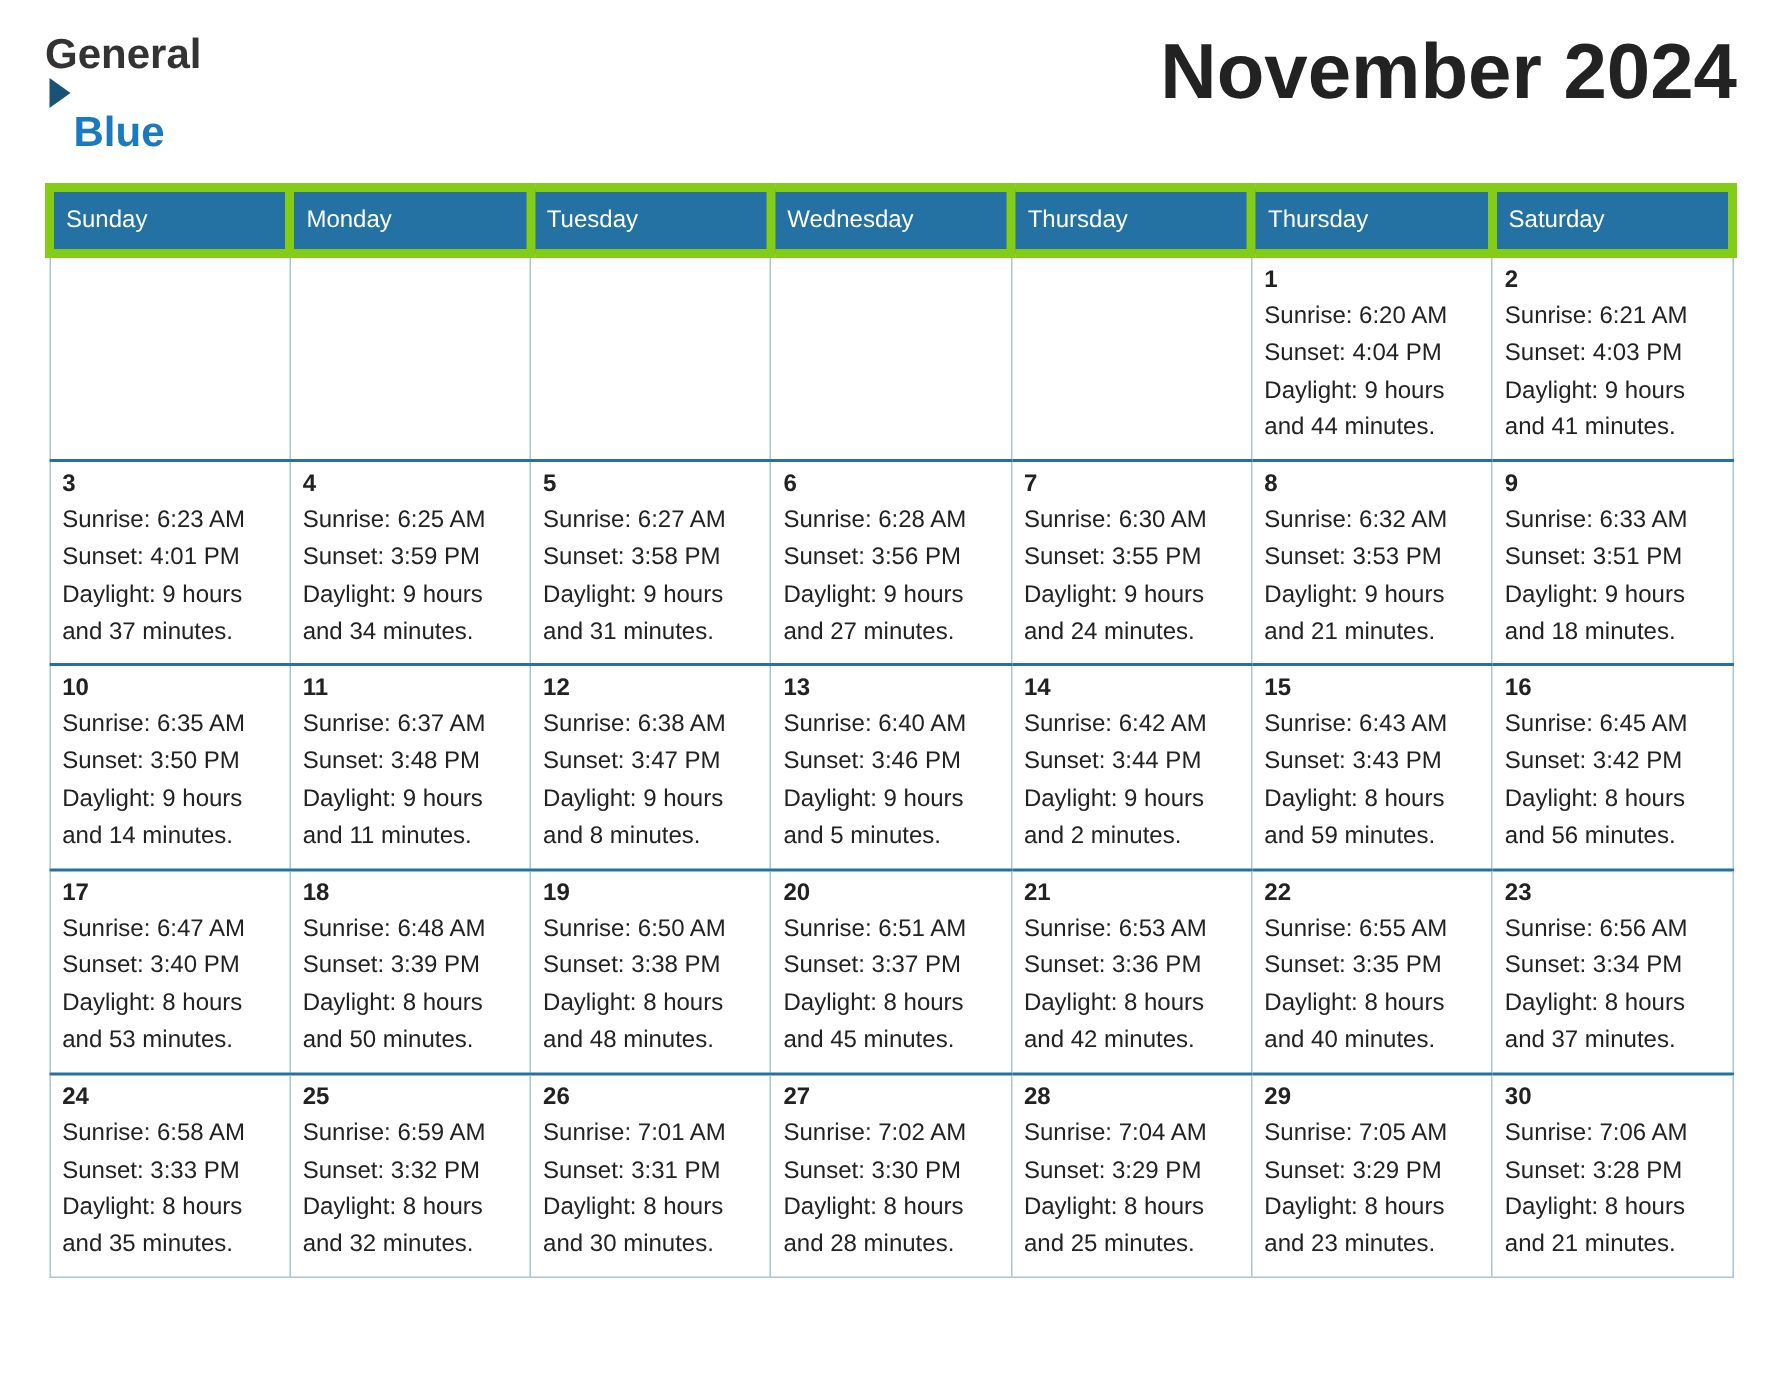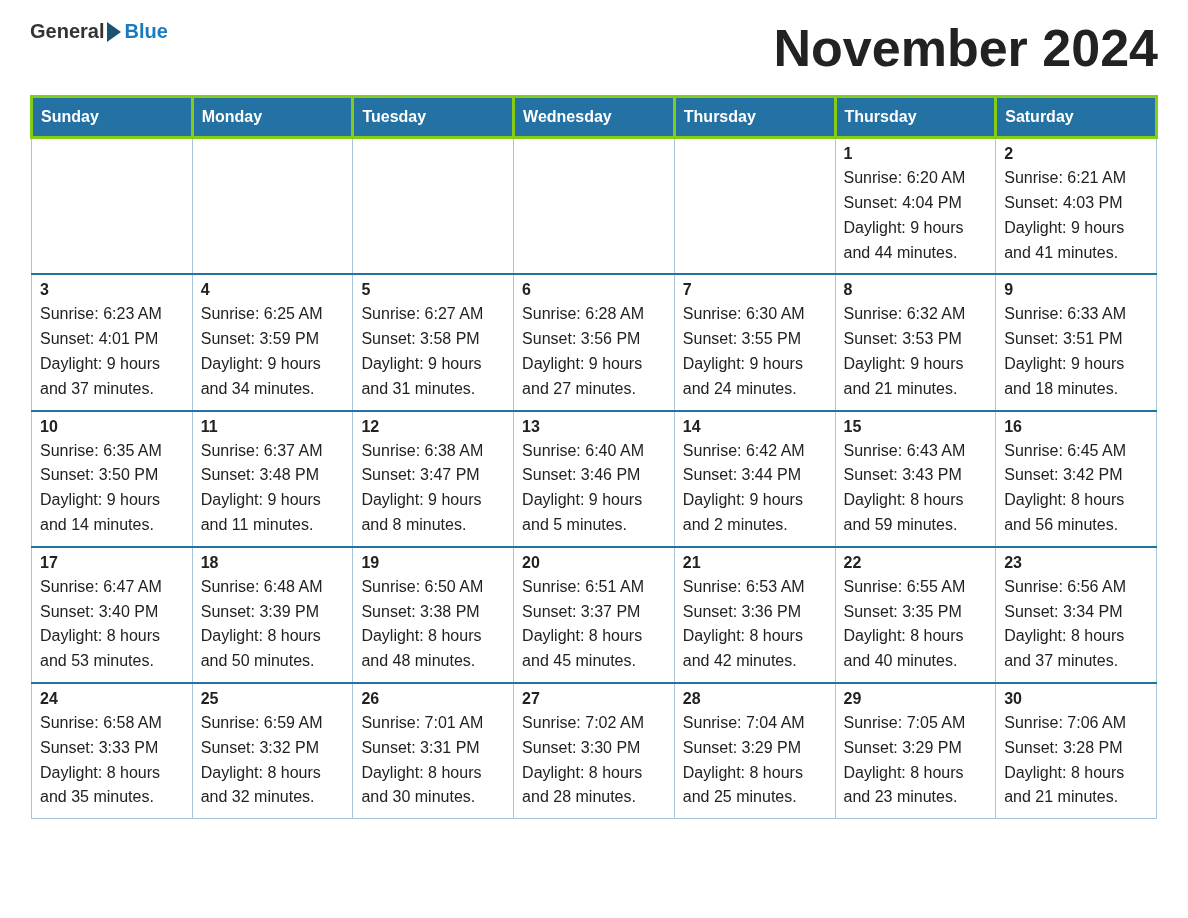--- a/index.html
+++ b/index.html
@@ -16,36 +16,36 @@
       align-items: flex-start;
       margin-bottom: 18px;
     }
     .logo-area {
       display: flex;
       flex-direction: column;
       align-items: flex-start;
     }
     .logo-text {
       display: flex;
-      align-items: center;
-      font-size: 20px;
+      font-size: 28px;
       font-weight: bold;
       color: #333;
+      flex-direction: column;
     }
     .logo-general { color: #333; }
     .logo-arrow {
       width: 0;
       height: 0;
       border-left: 14px solid #1a5276;
       border-top: 10px solid transparent;
       border-bottom: 10px solid transparent;
       margin: 0 3px;
       display: inline-block;
     }
-    .logo-blue { color: #1a7abf; }
+    .logo-blue { color: #1a7abf; margin-left: 19px; }
     .title-area {
       text-align: right;
     }
     .month-title {
       font-size: 52px;
       font-weight: bold;
       color: #222;
       line-height: 1.1;
     }
     .location-title {
@@ -56,24 +56,24 @@
     
     .calendar-table {
       width: 100%;
       border-collapse: collapse;
       border: 1.5px solid #2471a3;
     }
     .calendar-table th {
       background: #2471a3;
       color: #fff;
       font-size: 16px;
-      font-weight: bold;
+      font-weight: normal;
       padding: 10px 8px;
       text-align: left;
-      border: 3px solid #84cc16;
+      border: 6px solid #84cc16;
     }
     .calendar-table td {
       vertical-align: top;
       padding: 6px 8px 8px 8px;
       border: 1px solid #aac4d8;
       width: calc(100% / 7);
       min-height: 110px;
       font-size: 13px;
       color: #222;
       background: #fff;

